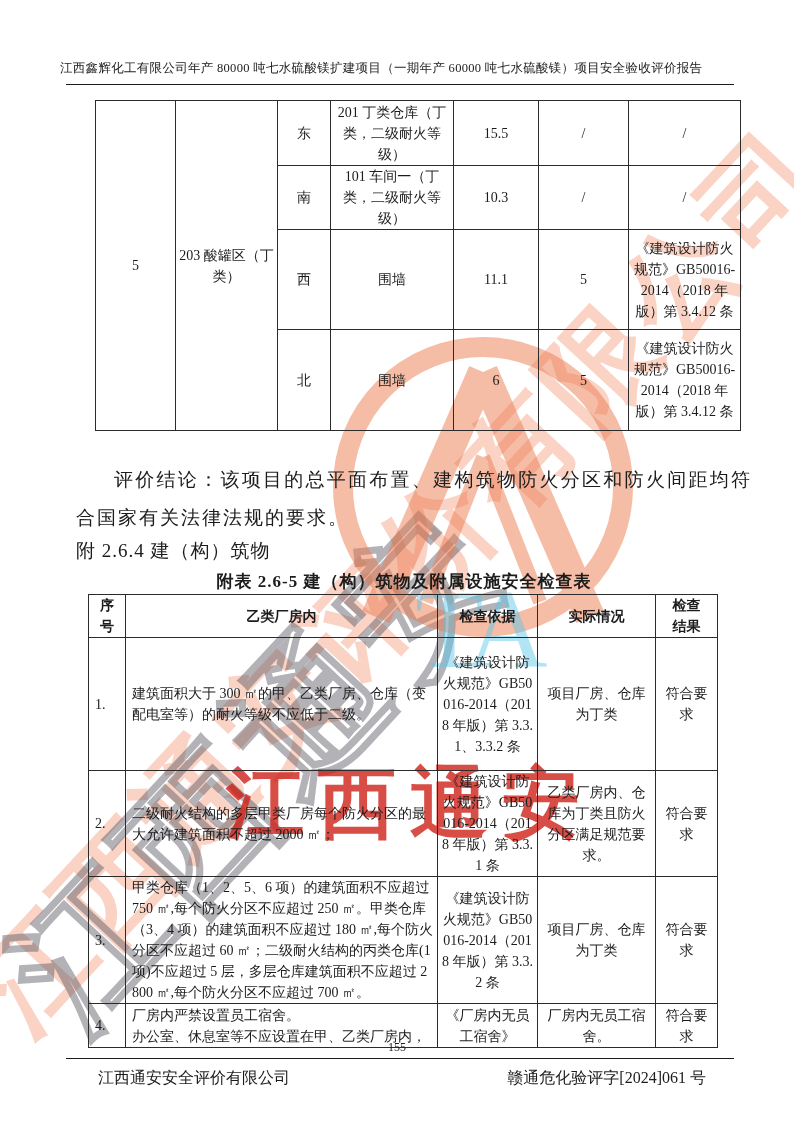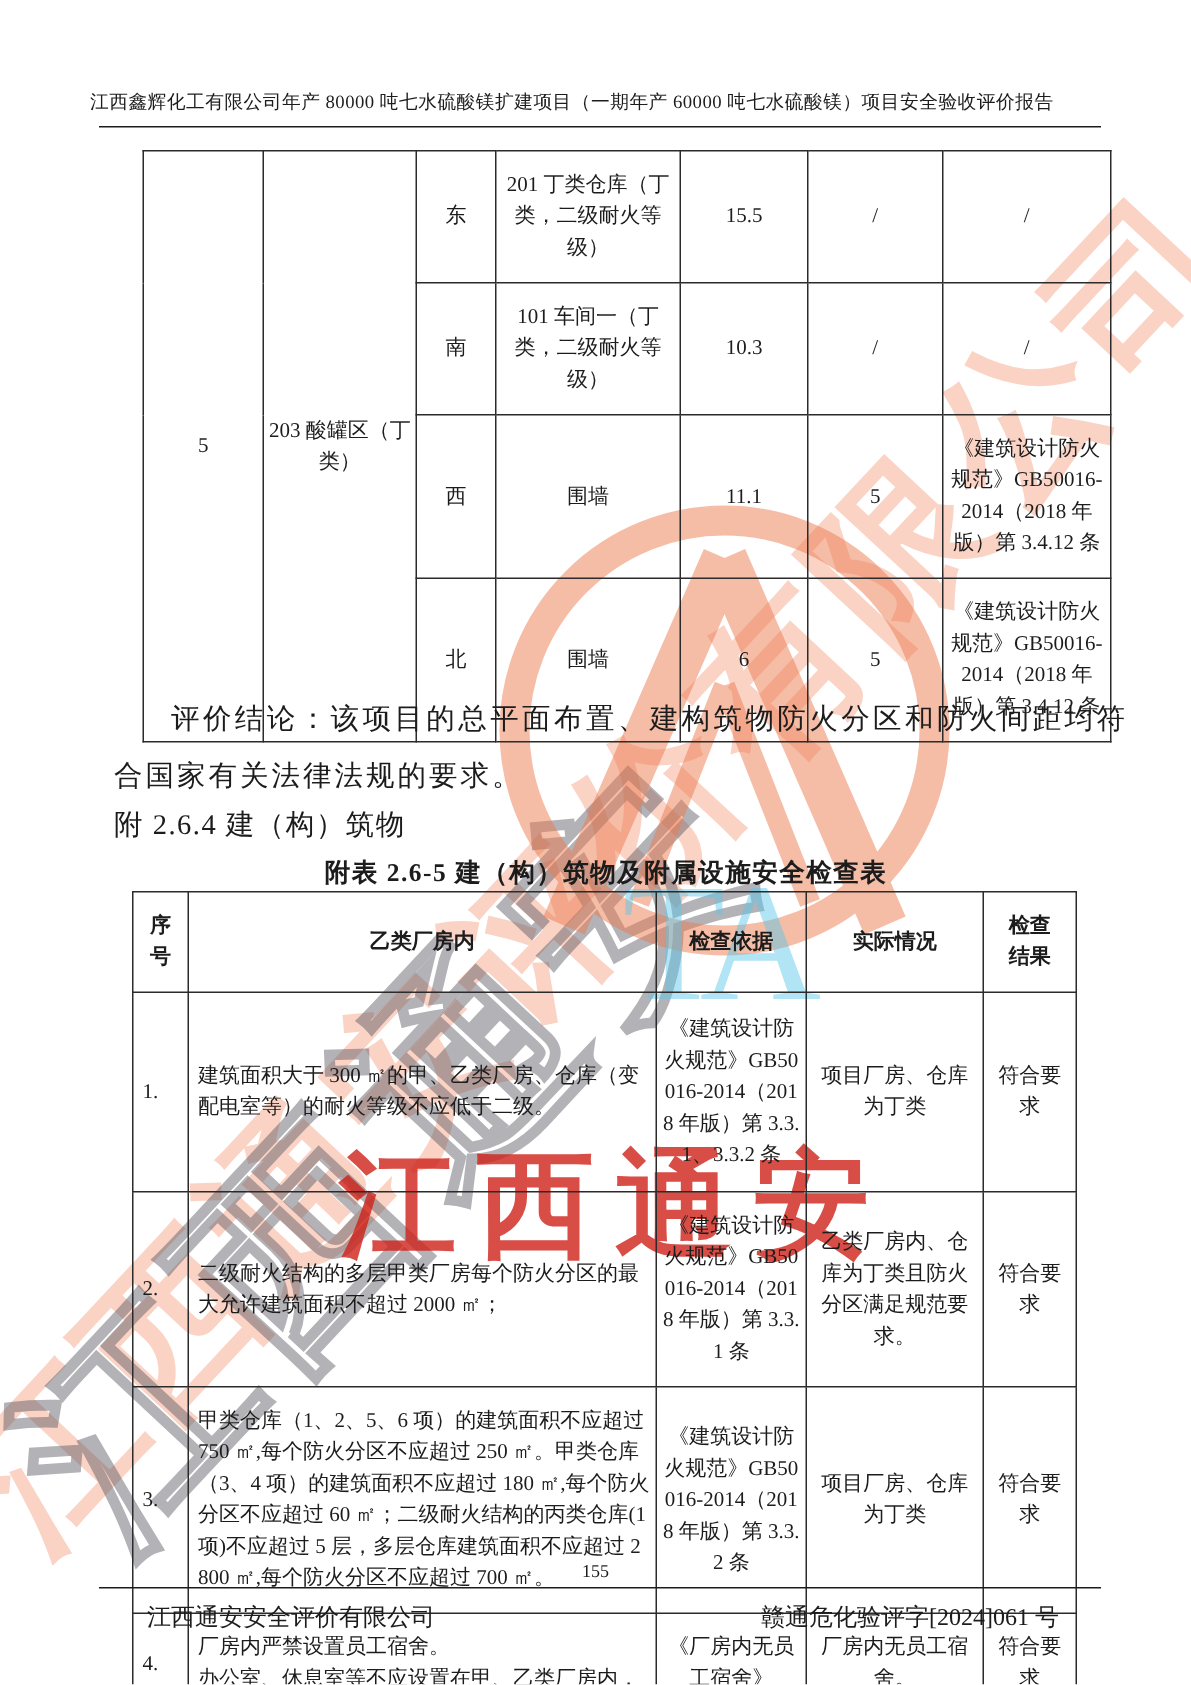--- a/index.html
+++ b/index.html
@@ -33,21 +33,21 @@
   
   .content { position:absolute; inset:0; z-index:1; }
   .hdr {
     position:absolute; left:60px; top:60px; width:674px;
     font-size:12.5px; letter-spacing:0.3px;
   }
   .hdr-rule { position:absolute; left:66px; top:84px; width:668px; border-bottom:1.6px solid #1c1c1c; }
 
   table { border-collapse:collapse; table-layout:fixed; }
   td, th { border:1px solid #2b2b2b; font-size:14px; line-height:21px;
-           text-align:center; vertical-align:middle; padding:12px 3px;
+           text-align:center; vertical-align:middle; padding:0 3px;
            font-weight:normal; word-break:break-all; }
   .t-top { position:absolute; left:95px; top:100px; width:645px; border:1.5px solid #2b2b2b; }
   .t-chk { position:absolute; left:88px; top:594px; width:629px; border:1.5px solid #2b2b2b; }
   .t-chk th { font-weight:bold; }
   .cell-left { text-align:left; padding-left:6px; padding-right:4px; }
   .preline { white-space:pre-line; }
 
   .para {
     position:absolute; left:76px; width:676px; font-size:19px;
     line-height:38px; letter-spacing:2px; text-align:justify;margin-top:24px;

